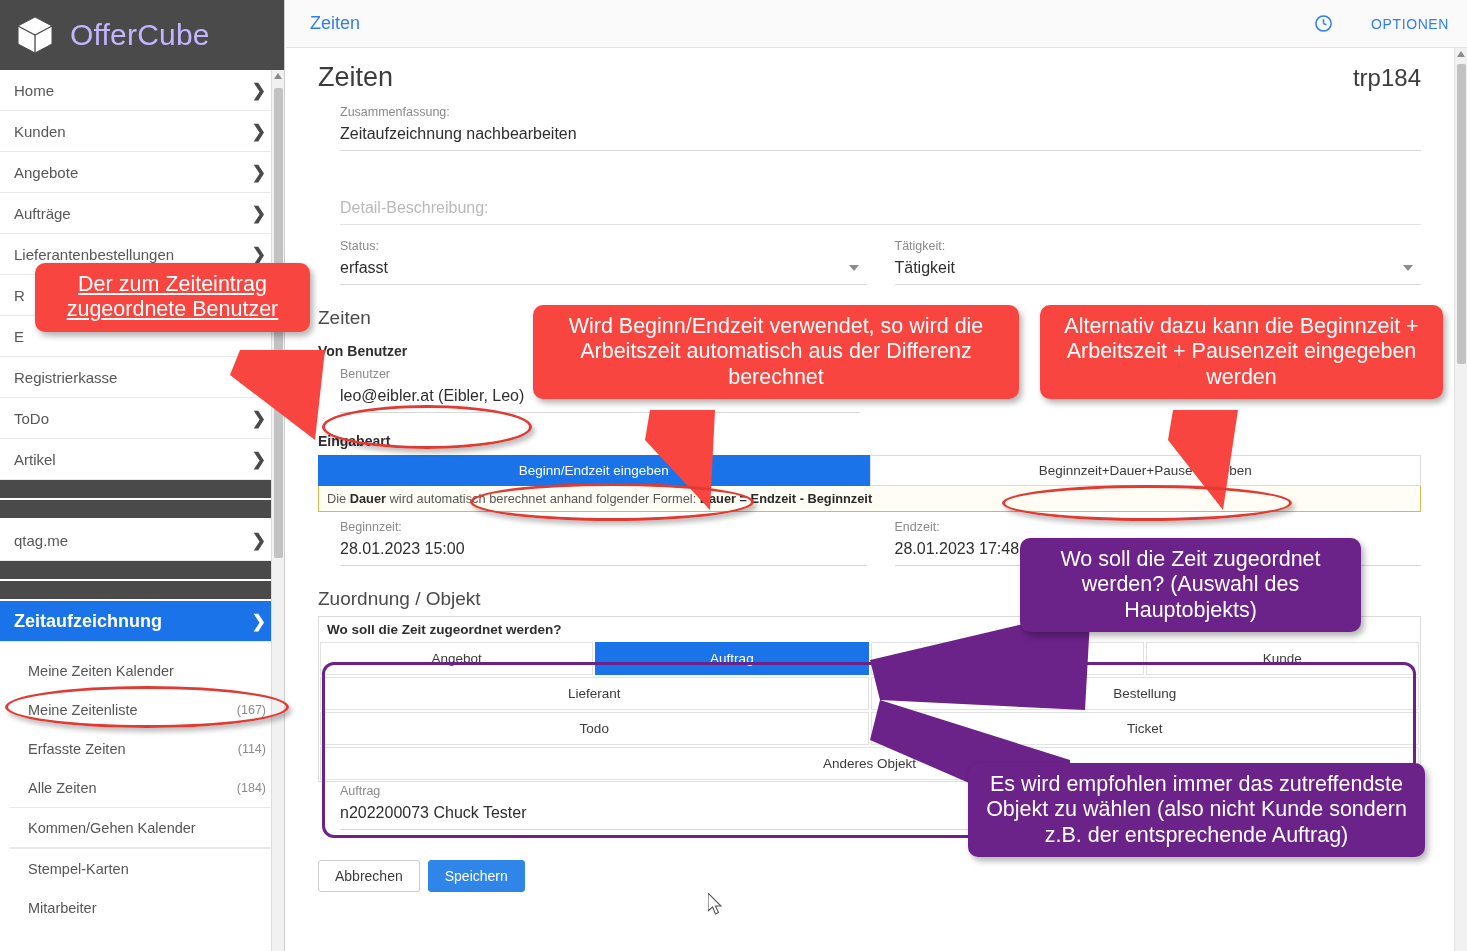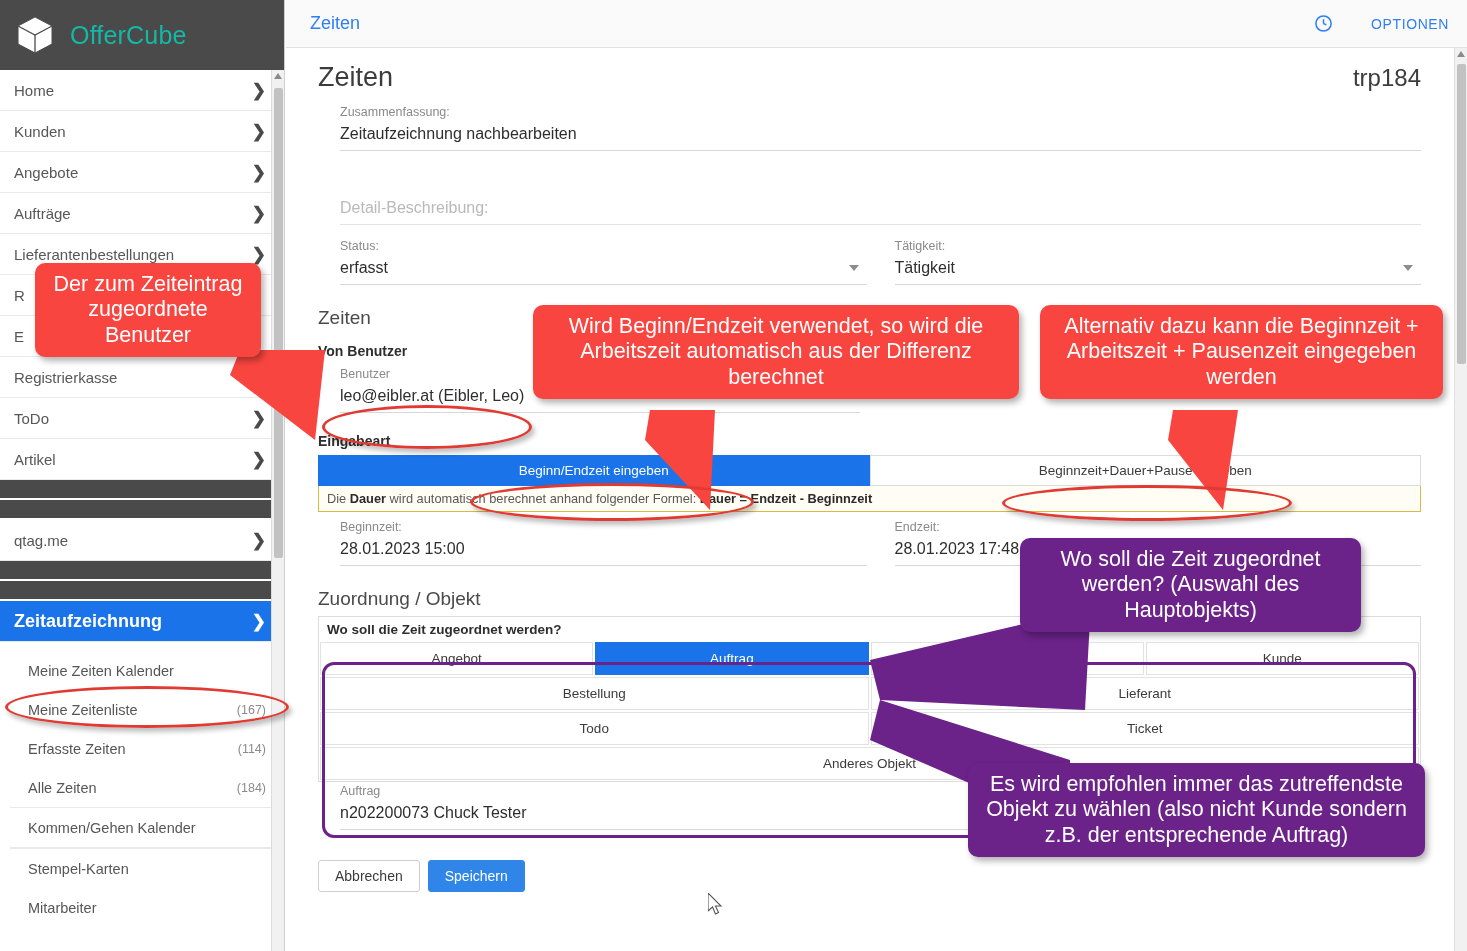--- a/index.html
+++ b/index.html
@@ -17,21 +17,21 @@
     width: 285px; height: 951px;
     background: #ffffff;
     border-right: 1px solid #cfcfcf;
     overflow: hidden;
   }
   .brand {
     height: 70px; background: #4a4a4a;
     display: flex; align-items: center; gap: 14px;
     padding-left: 14px;
   }
-  .brand-title { color: #14b8a6; font-size: 25px; letter-spacing: .2px; }
+  .brand-title { color: #c4b5fd; font-size: 30px; letter-spacing: .2px; }
   .cube { width: 42px; height: 42px; }
 
   .nav-list { background: #ffffff; }
   .nav-item {
     height: 41px;
     display: flex; align-items: center;
     padding: 0 18px 0 14px;
     border-bottom: 1px solid #e9e9e9;
     color: #575757; font-size: 15px;
     background: #fff;
@@ -394,22 +394,22 @@
 
       <div class="zuord-box">
         <div class="zuord-q">Wo soll die Zeit zugeordnet werden?</div>
         <div class="grid-row">
           <div class="grid-cell">Angebot</div>
           <div class="grid-cell sel">Auftrag</div>
           <div class="grid-cell">Rechnung</div>
           <div class="grid-cell">Kunde</div>
         </div>
         <div class="grid-row">
+          <div class="grid-cell">Lieferant</div>
           <div class="grid-cell">Bestellung</div>
-          <div class="grid-cell">Lieferant</div>
         </div>
         <div class="grid-row">
           <div class="grid-cell">Todo</div>
           <div class="grid-cell">Ticket</div>
         </div>
         <div class="grid-row">
           <div class="grid-cell">Anderes Objekt</div>
         </div>
       </div>
 
@@ -454,21 +454,21 @@
   </svg>
 
   <svg class="tail" style="left:840px; top:600px; width:260px; height:130px;" viewBox="0 0 260 130">
     <polygon points="200,20 250,20 245,110 40,100 30,60" fill="#6b2289"></polygon>
   </svg>
 
   <svg class="tail" style="left:840px; top:690px; width:260px; height:120px;" viewBox="0 0 260 120">
     <polygon points="40,10 230,70 230,115 180,115 30,50" fill="#6b2289"></polygon>
   </svg>
 
-  <div class="callout red" style="left:35px; top:263px; width:226px;">
+  <div class="callout red" style="left:35px; top:263px; width:275px;text-decoration:underline;">
     <span>Der zum Zeiteintrag zugeordnete Benutzer</span>
   </div>
 
   <div class="callout red" style="left:533px; top:305px; width:486px;">
     <span>Wird Beginn/Endzeit verwendet, so wird die Arbeitszeit automatisch aus der Differenz berechnet</span>
   </div>
 
   <div class="callout red" style="left:1040px; top:305px; width:403px;">
     <span>Alternativ dazu kann die Beginnzeit + Arbeitszeit + Pausenzeit eingegeben werden</span>
   </div>

